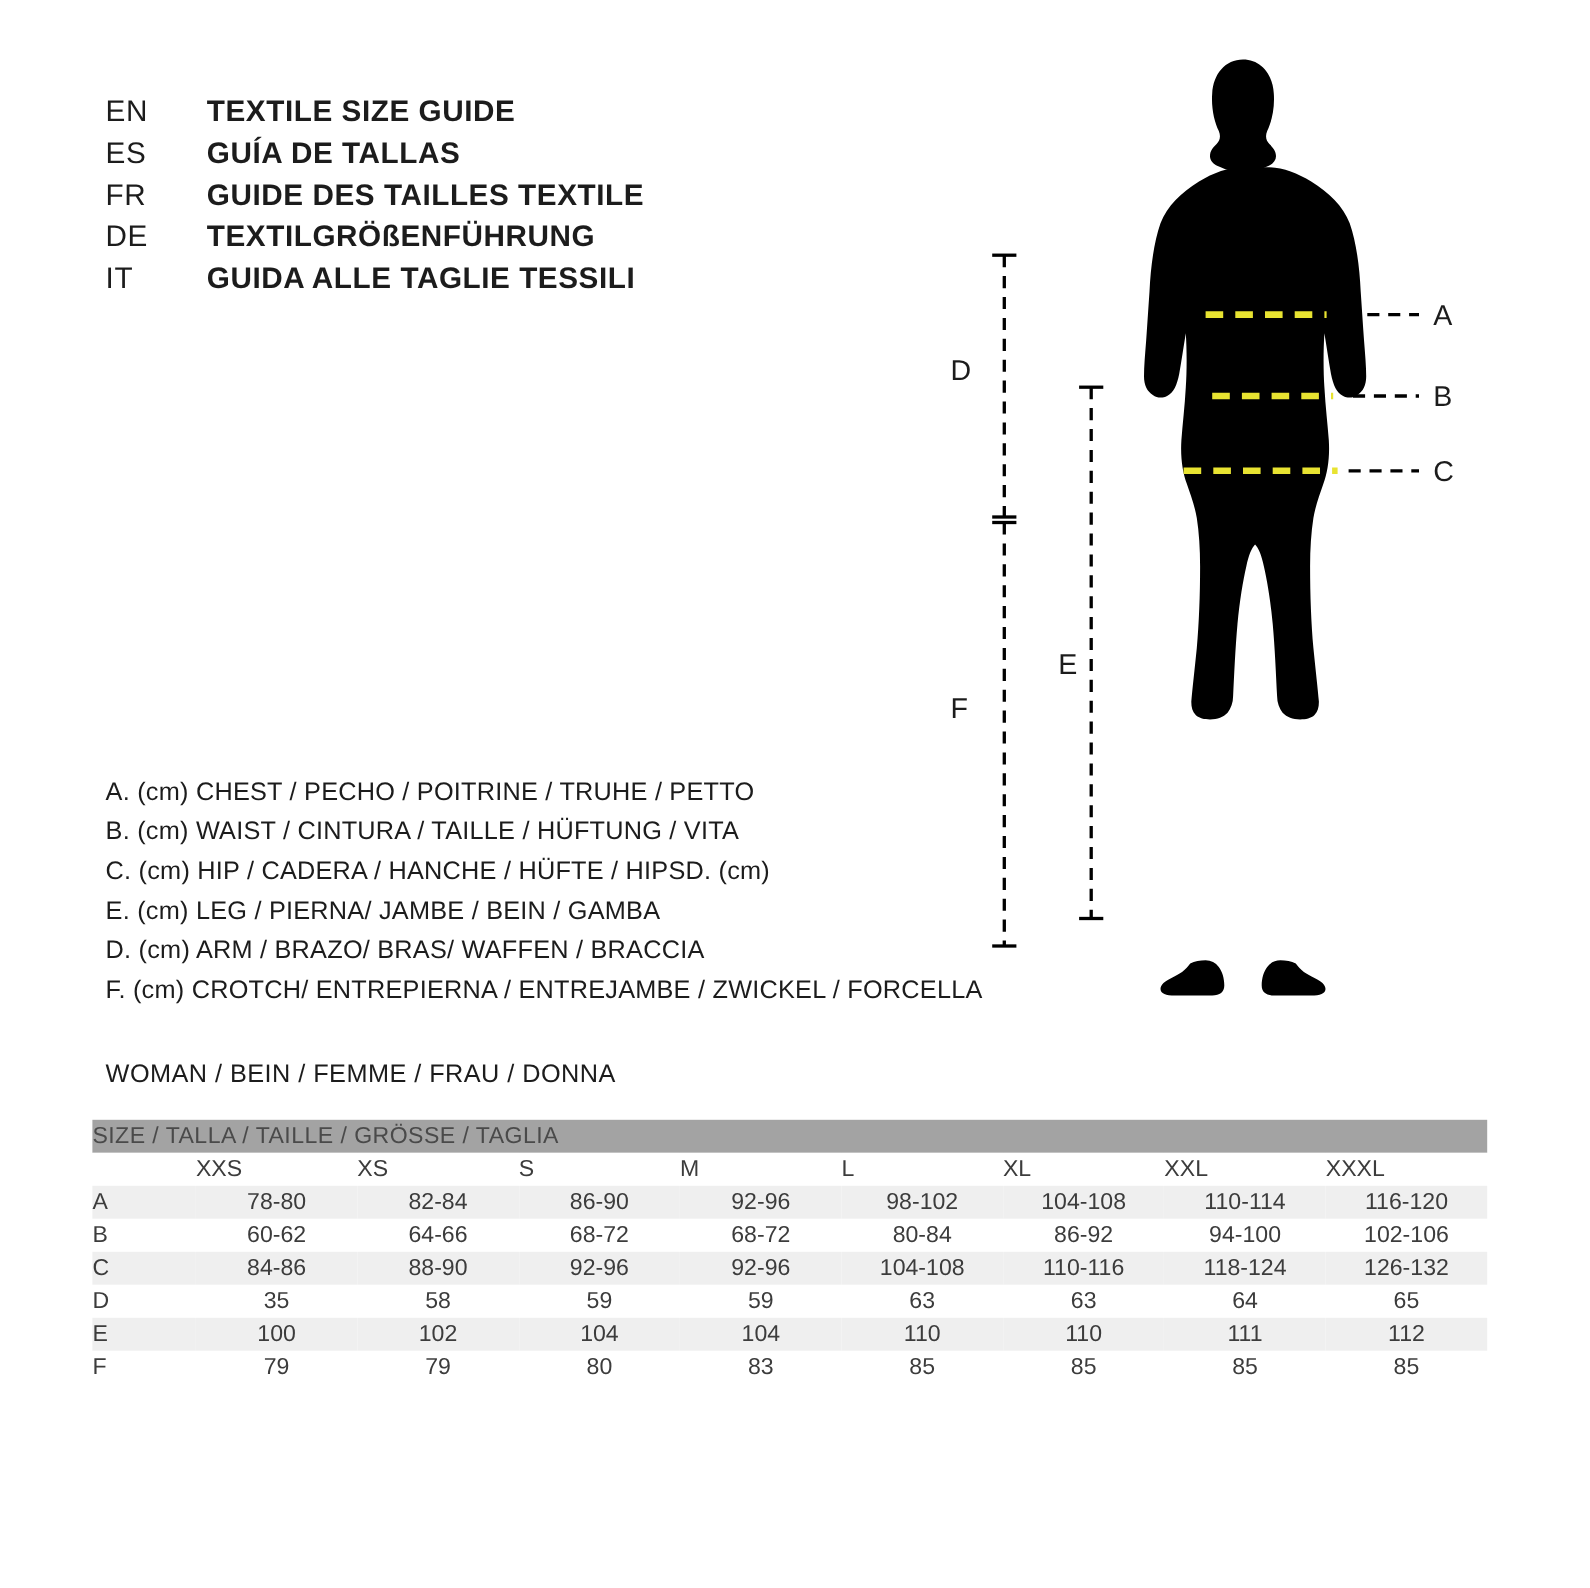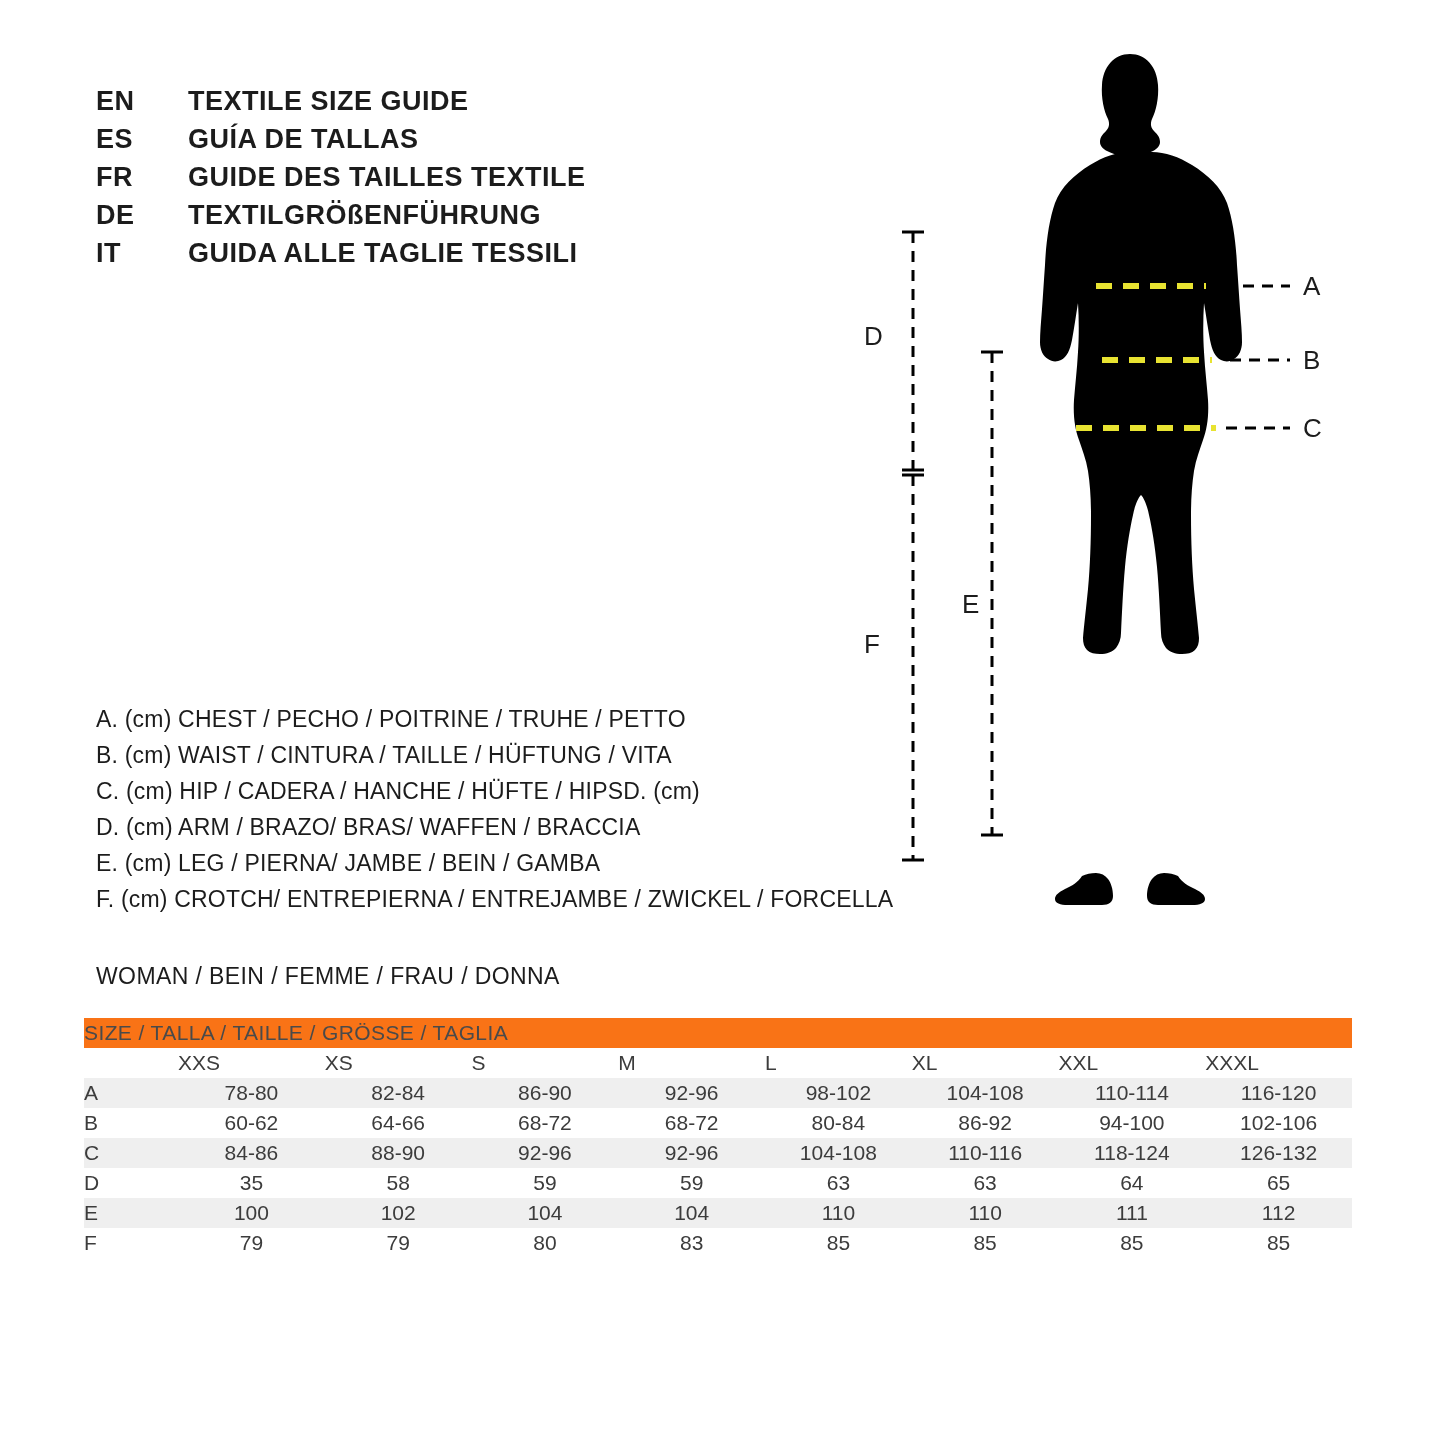--- a/index.html
+++ b/index.html
@@ -27,21 +27,20 @@
     display: flex;
     align-items: baseline;
     height: 38px;
     font-size: 27px;
     letter-spacing: 0.5px;
     color: #1c1c1c;
   }
   .lang-code {
     width: 92px;
     flex: 0 0 92px;
-    font-weight: bold;
   }
   .lang-text {
     flex: 1 1 auto;
     font-weight: bold;
   }
 
   
   #legend-block {
     position: absolute;
     left: 96px;
@@ -75,21 +74,21 @@
     border-collapse: collapse;
     font-size: 21px;
     color: #3c3c3c;
   }
   #size-table td, #size-table th {
     padding: 0;
     font-weight: normal;
     height: 30px;
   }
   .tbl-title-row td {
-    background: #f97316;
+    background: #a3a3a3;
     color: #4a4a4a;
     font-size: 21px;
     letter-spacing: 0.4px;
     padding: 7px 0 7px 14px;
     text-align: left;
   }
   .tbl-head-row td {
     background: #ffffff;
     padding: 9px 0 9px;
     color: #3c3c3c;
@@ -201,22 +200,22 @@
       <text x="142" y="573">E</text>
       <text x="44" y="613">F</text>
     </g>
   </svg>
 </div>
 
 <div id="legend-block">
   <div class="legend-row">A. (cm) CHEST / PECHO / POITRINE / TRUHE / PETTO</div>
   <div class="legend-row">B. (cm) WAIST / CINTURA / TAILLE / HÜFTUNG / VITA</div>
   <div class="legend-row">C. (cm) HIP / CADERA / HANCHE / HÜFTE / HIPSD. (cm)</div>
+  <div class="legend-row">E. (cm) LEG / PIERNA/ JAMBE / BEIN / GAMBA</div>
   <div class="legend-row">D. (cm) ARM / BRAZO/ BRAS/ WAFFEN / BRACCIA</div>
-  <div class="legend-row">E. (cm) LEG / PIERNA/ JAMBE / BEIN / GAMBA</div>
   <div class="legend-row">F. (cm) CROTCH/ ENTREPIERNA / ENTREJAMBE / ZWICKEL / FORCELLA</div>
 </div>
 
 <div id="group-caption">WOMAN / BEIN / FEMME / FRAU / DONNA</div>
 
 <table id="size-table">
   <colgroup>
     <col class="c-label">
     <col class="c-data">
       <col class="c-data">

